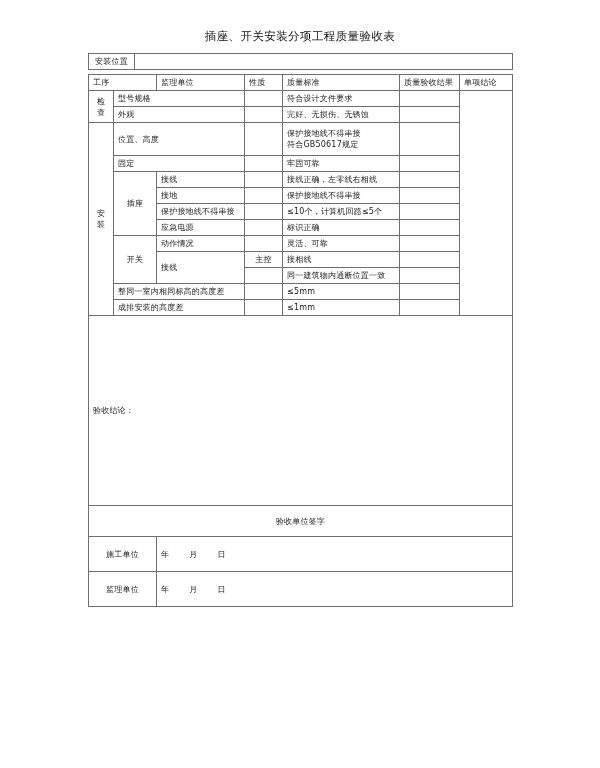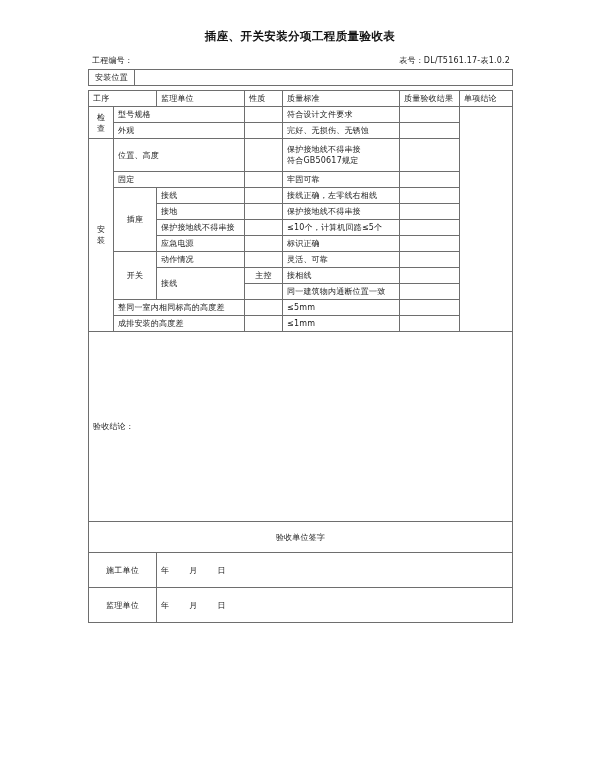--- a/index.html
+++ b/index.html
@@ -24,21 +24,21 @@
   }
   .sheet {
     position: absolute;
     left: 88px;
     top: 28px;
     width: 424px;
   }
   .doc-title {
     text-align: center;
     font-size: 11.5px;
-    font-weight: bold;
+    font-weight: normal;
     letter-spacing: 0.4px;
     line-height: 16px;
     margin: 0 0 9px 0;
     color: #111;
   }
   .meta-row {
     position: relative;
     height: 16px;
     font-size: 8px;
     line-height: 16px;
@@ -108,24 +108,20 @@
   .date-line .sp { display: inline-block; width: 20px; }
 </style>
 </head>
 <body>
 
 <div class="page">
   <div class="sheet">
 
     <div class="doc-title">插座、开关安装分项工程质量验收表</div>
 
-    <div class="meta-row">
-      <span class="meta-left">工程编号：</span>
-      <span class="meta-right">表号：DL/T5161.17-表1.0.2</span>
-    </div>
 
     <table class="form">
       <colgroup>
         <col style="width:46px">
         <col style="width:378px">
       </colgroup>
       <tbody>
         <tr>
           <td class="c">安装位置</td>
           <td class="l blank"></td>

